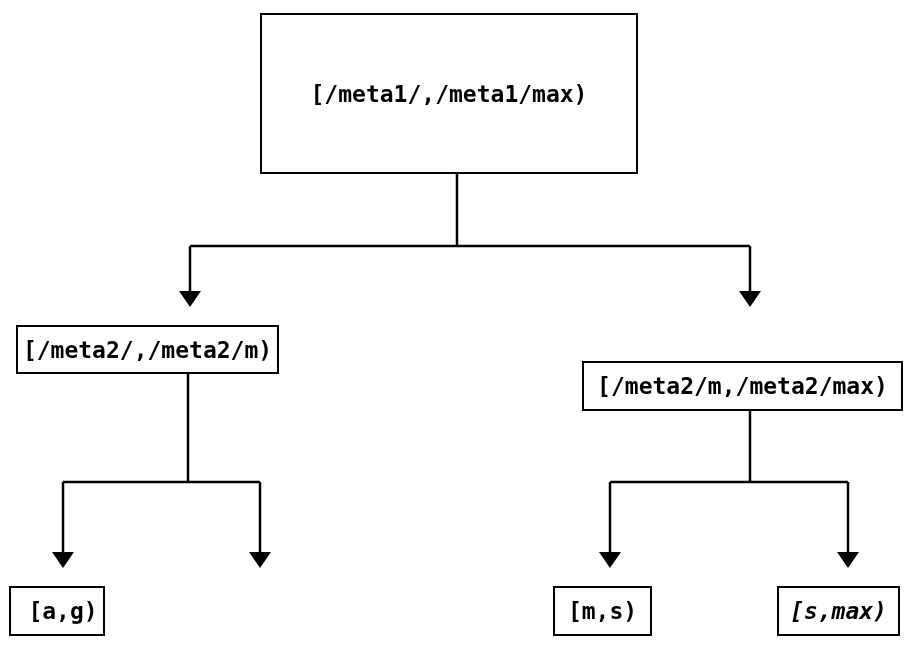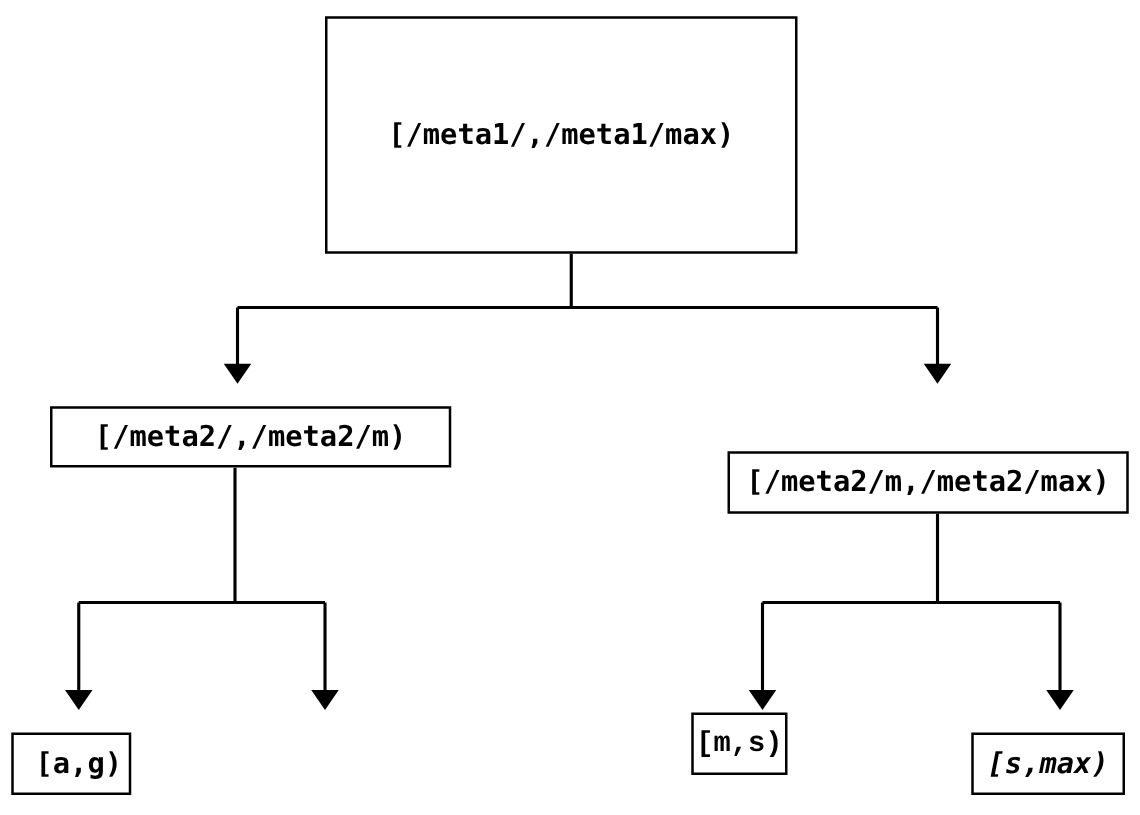--- a/index.html
+++ b/index.html
@@ -29,26 +29,26 @@
     background: #ffffff;
     display: flex;
     align-items: center;
     justify-content: center;
     font-size: 23px;
     font-weight: bold;
     color: #000000;
     white-space: nowrap;
     letter-spacing: 0;
   }
-  .node-root  { left: 260px; top: 13px;  width: 378px; height: 190px; }
-  .node-l2l   { left: 40px;  top: 325px; width: 321px; height: 49px;  }
+  .node-root  { left: 260px; top: 13px;  width: 378px; height: 161px; }
+  .node-l2l   { left: 16px;  top: 325px; width: 263px; height: 49px;  }
   .node-l2r   { left: 582px; top: 325px; width: 321px; height: 50px; margin-top: 36px;  }
   .node-leaf1 { left: 9px;   top: 586px; width: 96px;  height: 50px; padding-left: 12px;  }
   .node-leaf2 { left: 203px; top: 586px; width: 100px; height: 50px;  }
-  .node-leaf3 { left: 553px; top: 570px; width: 77px;  height: 50px; font-family: Liberation Mono, monospace;  }
+  .node-leaf3 { left: 553px; top: 586px; width: 99px;  height: 50px;  }
   .node-leaf4 { left: 777px; top: 586px; width: 123px; height: 50px; font-style: italic;  }
 </style>
 </head>
 <body>
 
 <div id="canvas">
 
   <svg id="connectors" viewBox="0 0 912 652" xmlns="http://www.w3.org/2000/svg">
     <g stroke="#000000" stroke-width="2.5" fill="none">
 

